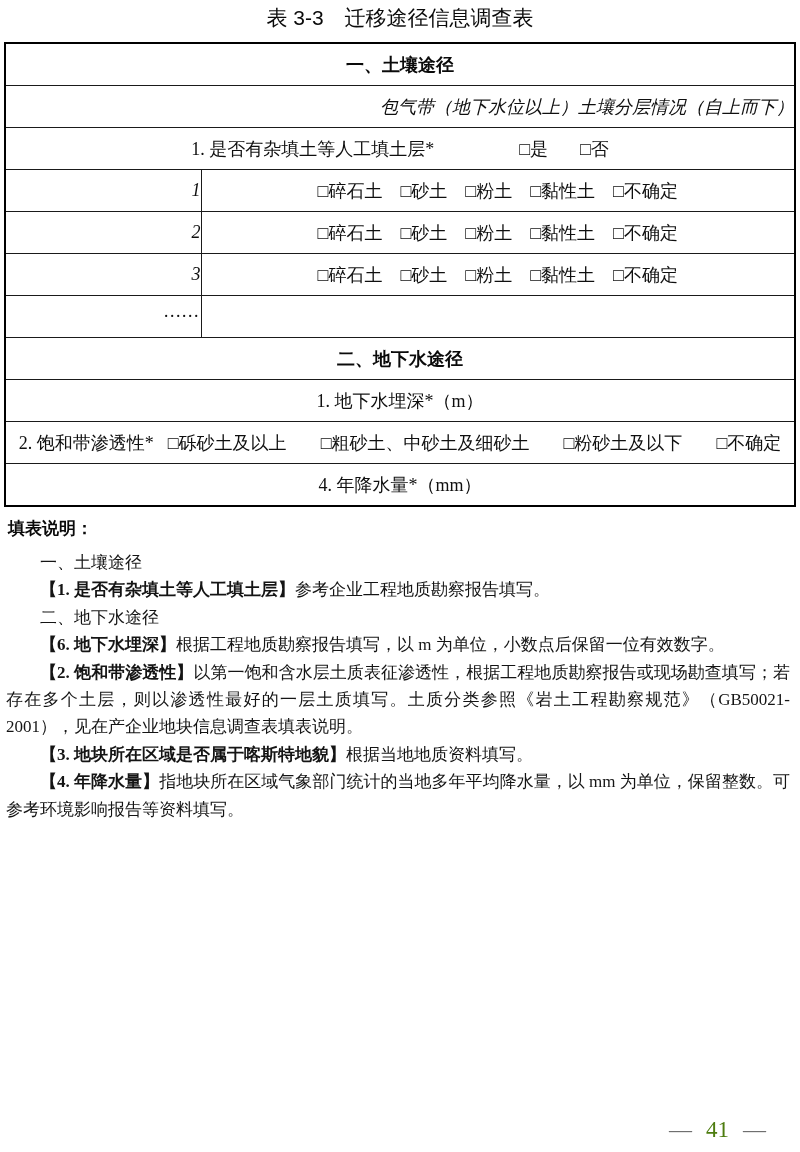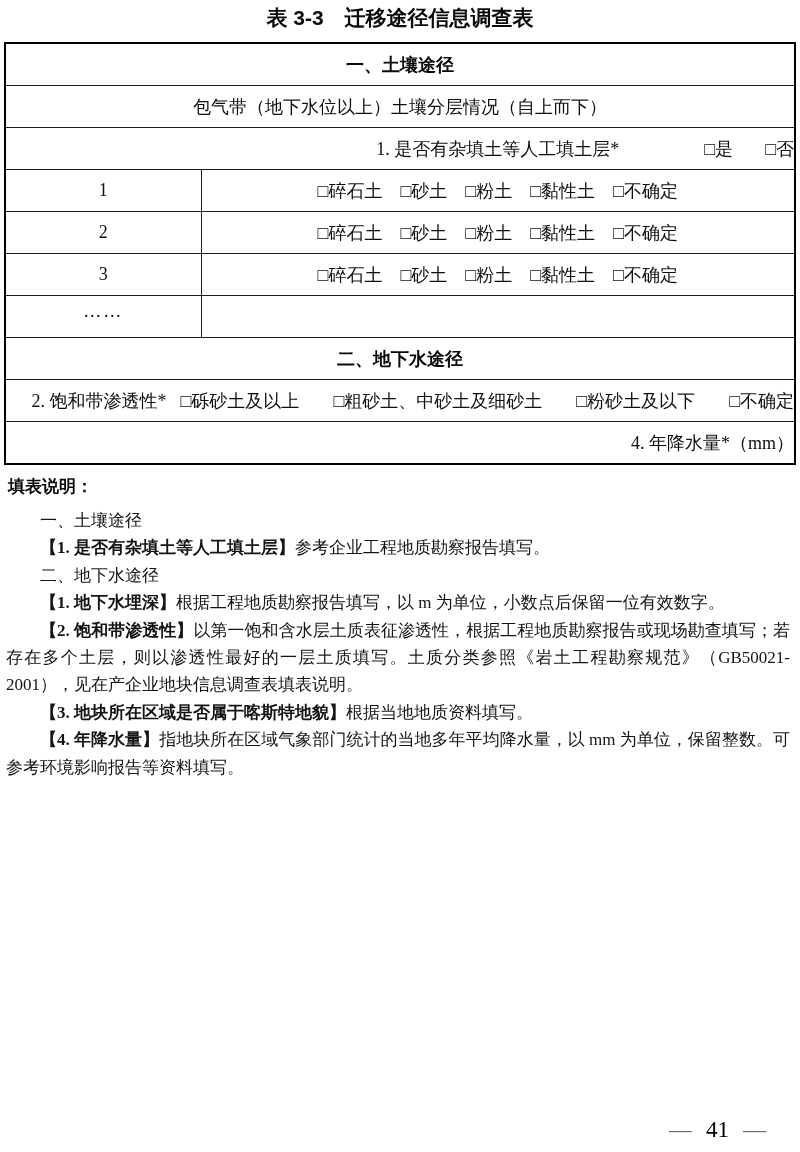--- a/index.html
+++ b/index.html
@@ -6,41 +6,41 @@
   body{
     width:800px;height:1152px;
     background:#ffffff;color:#111;
     font-family:"Liberation Serif", serif;
     position:relative;overflow:hidden;
   }
   .page{position:relative;width:800px;height:1152px;}
   .doc-title{
     margin:4px 0 10px 0;text-align:center;
     font-family:"Liberation Sans", sans-serif;
-    font-weight:bold;font-size:21px;line-height:28px;color:#0a0a0a;
+    font-weight:normal;font-size:21px;line-height:28px;color:#0a0a0a;
   }
   table.form{
     border-collapse:collapse;
     margin-left:4px;width:792px;
     table-layout:fixed;
     font-size:18px;color:#0f0f0f;
   }
   table.form td{
     border:1px solid #1a1a1a;
     height:41px;padding:0;vertical-align:middle;
     white-space:nowrap;overflow:hidden;
   }
   table.form{border:2px solid #000;}
   col.c1{width:196px;}
   td.sec{
     text-align:center;font-weight:bold;font-size:18px;
     font-family:"Liberation Sans", sans-serif;color:#0a0a0a;
   }
-  td.ctr{text-align:center;}
-  td.lft{text-align:right;padding-left:8px;}
+  td.ctr{text-align:right;font-style:italic;}
+  td.lft{text-align:center;padding-left:8px;}
   td.optcell{padding-left:52px;text-align:center;}
   .opt{display:inline-block;}
   .ml14{margin-left:14px}.ml18{margin-left:18px}.ml22{margin-left:34px}
   .ml30{margin-left:30px}.ml32{margin-left:32px}.ml38{margin-left:38px}.ml85{margin-left:85px}
   .ellip{display:inline-block;transform:translateY(-5px);letter-spacing:2px;}
   .notes{margin:10px 10px 0 6px;}
   .notes-heading{
     font-family:"Liberation Sans", sans-serif;
     font-weight:bold;font-size:17px;line-height:24px;margin:0 0 8px 2px;color:#0a0a0a;
   }
@@ -48,21 +48,21 @@
     margin:0;font-size:17px;line-height:27.4px;
     text-align:justify;text-indent:2em;color:#141414;
   }
   .notes .term{font-weight:bold;}
   .pageno{
     position:absolute;top:1112px;right:34px;
     display:inline-flex;align-items:center;gap:14px;
     font-size:23px;line-height:28px;
   }
   .pageno .dash{color:#6f6f6f;}
-  .pageno .num{color:#000000;}
+  .pageno .num{color:#4d7c0f;}
 </style>
 </head>
 <body>
 
 <div class="page">
 
   <h1 class="doc-title">表 3-3　迁移途径信息调查表</h1>
 
   <table class="form">
     <colgroup>
@@ -102,36 +102,39 @@
       </tr>
       <tr>
         <td class="ctr"><span class="ellip">……</span></td>
         <td></td>
       </tr>
 
       <tr>
         <td colspan="2" class="sec">二、地下水途径</td>
       </tr>
       <tr>
+        <td colspan="2" class="lft">1. 地下水埋深*（m）</td>
+      </tr>
+      <tr>
         <td colspan="2" class="lft">
           <span>2. 饱和带渗透性*</span><span class="opt ml14">□砾砂土及以上</span><span class="opt ml22">□粗砂土、中砂土及细砂土</span><span class="opt ml22">□粉砂土及以下</span><span class="opt ml22">□不确定</span>
         </td>
       </tr>
       <tr>
         <td colspan="2" class="lft">4. 年降水量*（mm）</td>
       </tr>
     </tbody>
   </table>
 
   <div class="notes">
     <div class="notes-heading">填表说明：</div>
     <p><span class="term"></span><span>一、土壤途径</span></p>
     <p><span class="term">【1. 是否有杂填土等人工填土层】</span><span>参考企业工程地质勘察报告填写。</span></p>
     <p><span class="term"></span><span>二、地下水途径</span></p>
-    <p><span class="term">【1. 地下水埋深】</span><span>根据工程地质勘察报告填写，以 m 为单位，小数点后保留一位有效数字。</span></p>
+    <p><span class="term">【6. 地下水埋深】</span><span>根据工程地质勘察报告填写，以 m 为单位，小数点后保留一位有效数字。</span></p>
     <p><span class="term">【2. 饱和带渗透性】</span><span>以第一饱和含水层土质表征渗透性，根据工程地质勘察报告或现场勘查填写；若存在多个土层，则以渗透性最好的一层土质填写。土质分类参照《岩土工程勘察规范》（GB50021-2001），见在产企业地块信息调查表填表说明。</span></p>
     <p><span class="term">【3. 地块所在区域是否属于喀斯特地貌】</span><span>根据当地地质资料填写。</span></p>
     <p><span class="term">【4. 年降水量】</span><span>指地块所在区域气象部门统计的当地多年平均降水量，以 mm 为单位，保留整数。可参考环境影响报告等资料填写。</span></p>
   </div>
 
   <div class="pageno">
     <span class="dash">—</span>
     <span class="num">41</span>
     <span class="dash">—</span>
   </div>

